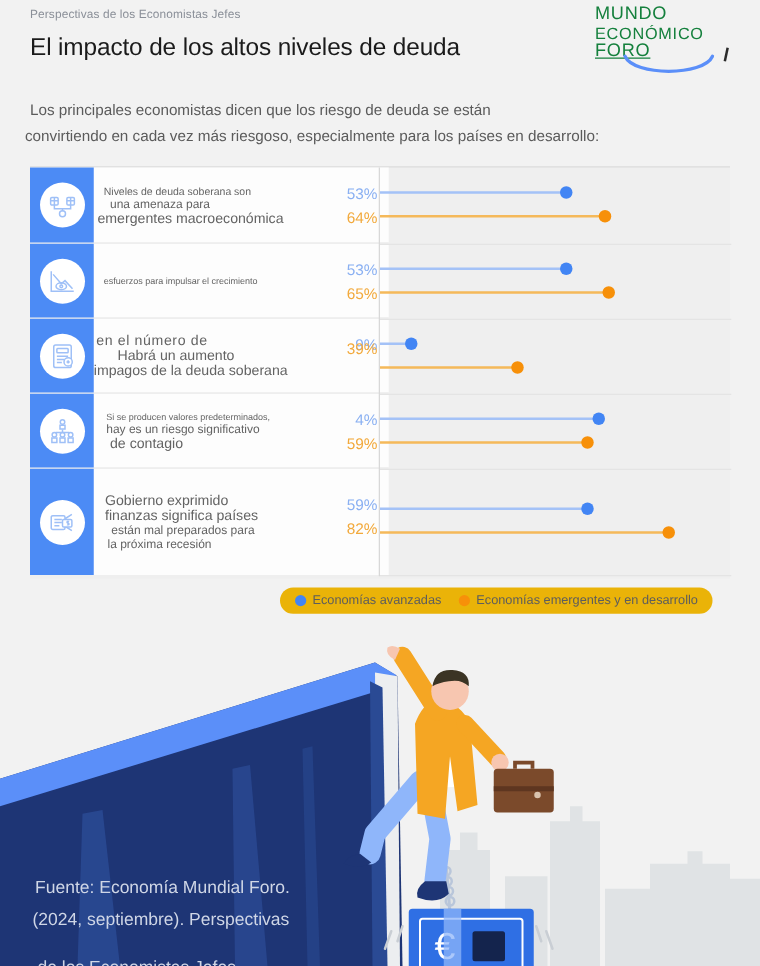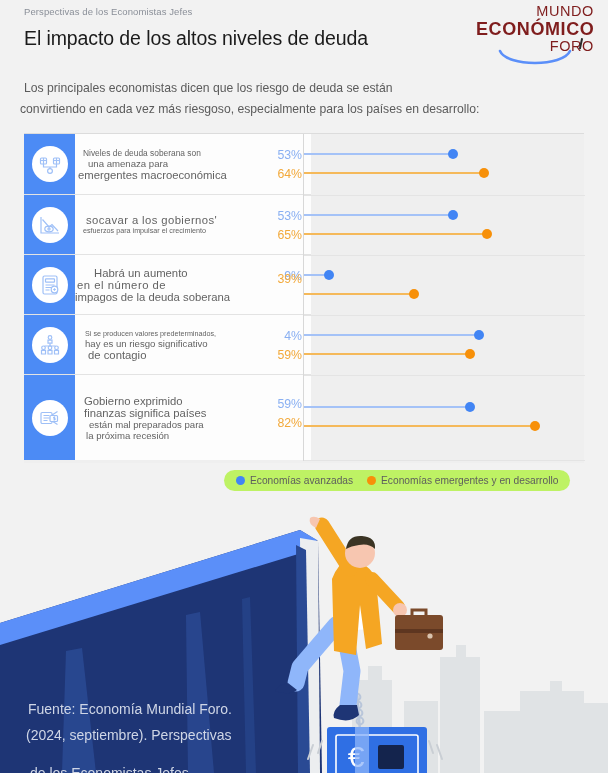--- a/index.html
+++ b/index.html
@@ -15,26 +15,26 @@
   .kicker {
     position: absolute; left: 24px; top: 6px;
     font-size: 9.5px; color: #8a8f98; letter-spacing: .1px;
   }
   .title {
     position: absolute; left: 24px; top: 27px;
     font-size: 19.5px; color: #1b1b1b; font-weight: 400; letter-spacing: -.1px;
   }
   .logo {
     position: absolute; right: 14px; top: 4px;
-    width: 118px; text-align: right;
-    color: #7f1d1d; line-height: 1.08;
+    width: 118px; text-align: left;
+    color: #15803d; line-height: 1.08;
   }
   .logo .l1 { font-size: 14.5px; letter-spacing: .6px; }
-  .logo .l2 { font-size: 18px; letter-spacing: .6px; font-weight: bold; }
-  .logo .l3 { font-size: 14.5px; letter-spacing: .6px; }
+  .logo .l2 { font-size: 13px; letter-spacing: .6px; }
+  .logo .l3 { font-size: 14.5px; letter-spacing: .6px; text-decoration: underline; }
   .logo-arc { position: relative; height: 18px; margin-top: -2px; }
   .logo-arc svg { position: absolute; left: 50%; transform: translateX(-50%); top: -4px; }
   .logo-tick {
     position: absolute; right: 27px; top: 38px;
     width: 1.5px; height: 11px; background: #2b2b2b;
     transform: rotate(12deg);
   }
 
   .subtitle {
     position: absolute; left: 24px; top: 78px; width: 480px;
@@ -98,21 +98,21 @@
   .lolli.blue { background: #a4c2f7; }
   .lolli.orange { background: #f5b95a; }
   .dot { position: absolute; width: 10px; height: 10px; border-radius: 50%; }
   .dot.blue { background: #4285f4; }
   .dot.orange { background: #f79009; }
 
   
   .legend {
     position: absolute; left: 224px; top: 470px;
     height: 21px; padding: 0 12px;
-    background: #bef264; border-radius: 11px;
+    background: #eab308; border-radius: 11px;
     display: flex; align-items: center; gap: 14px;
     font-size: 10.2px; color: #5d5d5d;
   }
   .legend .item { display: flex; align-items: center; gap: 5px; }
   .swatch { width: 9px; height: 9px; border-radius: 50%; display: inline-block; }
   .swatch.blue { background: #4285f4; }
   .swatch.orange { background: #f79009; }
 
   
   .illus { position: absolute; left: 0; top: 505px; width: 608px; height: 268px; overflow: hidden; background: #f2f2f2; }
@@ -178,40 +178,39 @@
           <div class="icon-disc">
             <svg width="24" height="24" viewBox="0 0 24 24" fill="none" stroke="#9fc0f7" stroke-width="1.2">
               <path d="M3 4v16h18"></path>
               <path d="M4.5 6.5 L11 14 L14 11.5 L20 18"></path>
               <ellipse cx="11" cy="16" rx="4.2" ry="2.8"></ellipse>
               <circle cx="11" cy="16" r="1.1"></circle>
             </svg>
           </div>
         </div>
         <div class="label-cell">
-          <div class="ln lab-c" style="margin-left:3px;letter-spacing:.4px">socavar a los gobiernos'</div>
           <div class="ln lab-d">esfuerzos para impulsar el crecimiento</div>
         </div>
       </div>
 
       <div class="row" style="height:60px">
         <div class="icon-cell">
           <div class="icon-disc">
             <svg width="24" height="24" viewBox="0 0 24 24" fill="none" stroke="#9fc0f7" stroke-width="1.2">
               <rect x="5" y="3" width="14" height="18" rx="1.5"></rect>
               <rect x="7.5" y="5.8" width="9" height="3.4" rx=".6"></rect>
               <path d="M7.5 12h9M7.5 14.5h6M7.5 17h4"></path>
               <circle cx="16.5" cy="16.5" r="3.3" fill="#ffffff"></circle>
               <path d="M15.2 16.5h2.6M16.5 15.2v2.6"></path>
             </svg>
           </div>
         </div>
         <div class="label-cell">
+          <div class="ln lab-c" style="margin-left:-6px;letter-spacing:.5px">en el número de</div>
           <div class="ln lab-c" style="margin-left:11px">Habrá un aumento</div>
-          <div class="ln lab-c" style="margin-left:-6px;letter-spacing:.5px">en el número de</div>
           <div class="ln lab-c" style="margin-left:-8px">impagos de la deuda soberana</div>
         </div>
       </div>
 
       <div class="row" style="height:60px">
         <div class="icon-cell">
           <div class="icon-disc">
             <svg width="24" height="24" viewBox="0 0 24 24" fill="none" stroke="#9fc0f7" stroke-width="1.2">
               <circle cx="12" cy="4.5" r="1.8"></circle>
               <path d="M10 7.2h4v3h-4z"></path>

